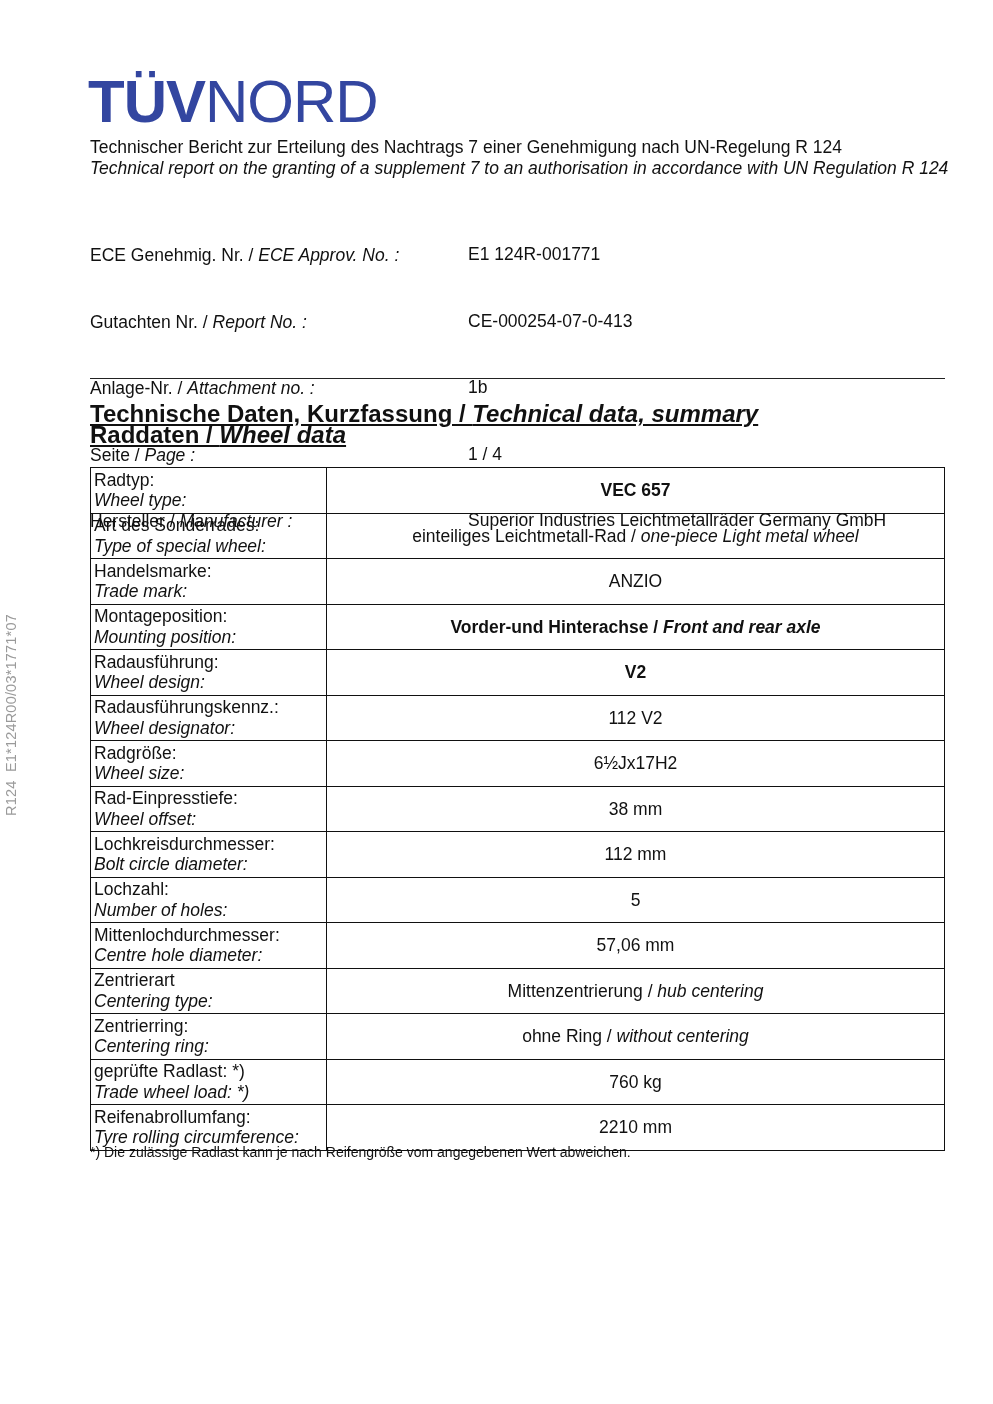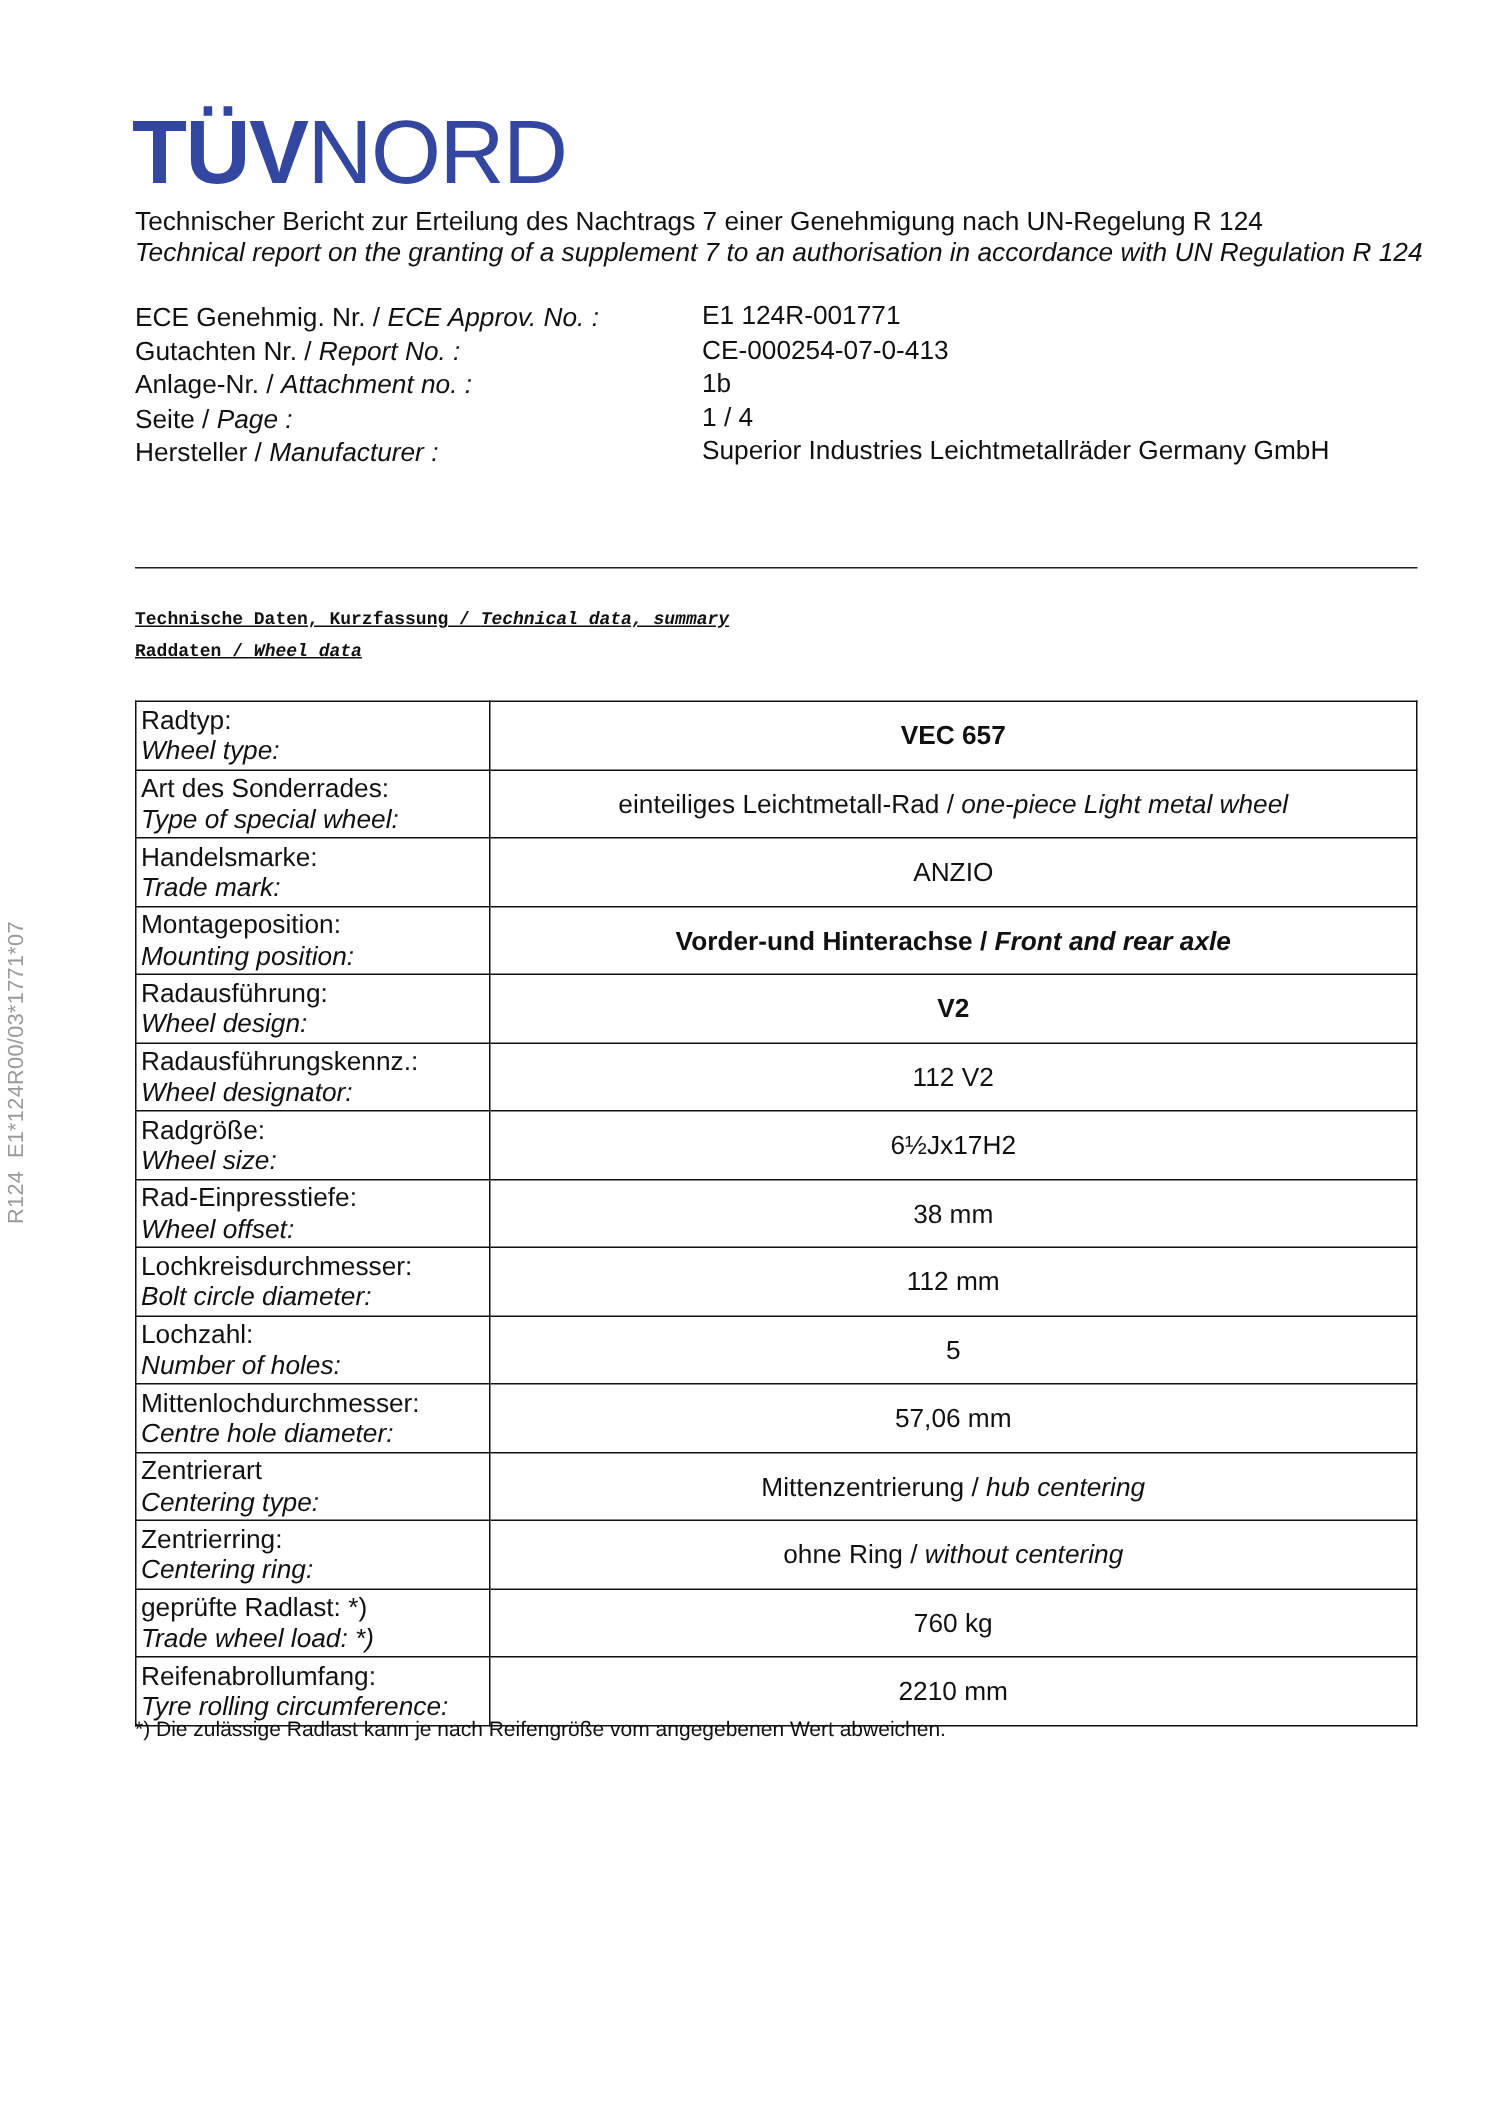--- a/index.html
+++ b/index.html
@@ -17,31 +17,31 @@
     .logo .nord { font-weight: normal; }
     .header-block {
       position: absolute; left: 90px; top: 137px; width: 860px;
       font-size: 17.5px; line-height: 20.5px;
     }
     .header-block .it { font-style: italic; }
     .meta {
       position: absolute; left: 90px; top: 200px; width: 860px;
       font-size: 17.5px; line-height: 22.5px;
     }
-    .meta-row { display: flex; }
+    .meta-row { display: flex; margin-top: 44px; }
     .meta-label { width: 378px; flex: none; }
     .meta-label .it { font-style: italic; }
     .meta-value { flex: 1; line-height: 21px; }
     .rule {
       position: absolute; left: 90px; top: 378px; width: 855px; height: 0;
       border-top: 1.3px solid #222;
     }
     .section-title {
       position: absolute; left: 90px; top: 403px;
-      font-size: 12px; line-height: 21px; font-weight: bold; font-family: Liberation Mono, monospace;
+      font-size: 24px; line-height: 21px; font-weight: bold;
     }
     .section-title .u { text-decoration: underline; }
     .section-title .it { font-style: italic; }
     table.data {
       position: absolute; left: 90px; top: 467px; width: 855px;
       border-collapse: collapse; font-size: 17.5px;
     }
     table.data td {
       border: 1.6px solid #111; height: 44.5px; padding: 0 3px;
       vertical-align: middle; line-height: 20.5px;

